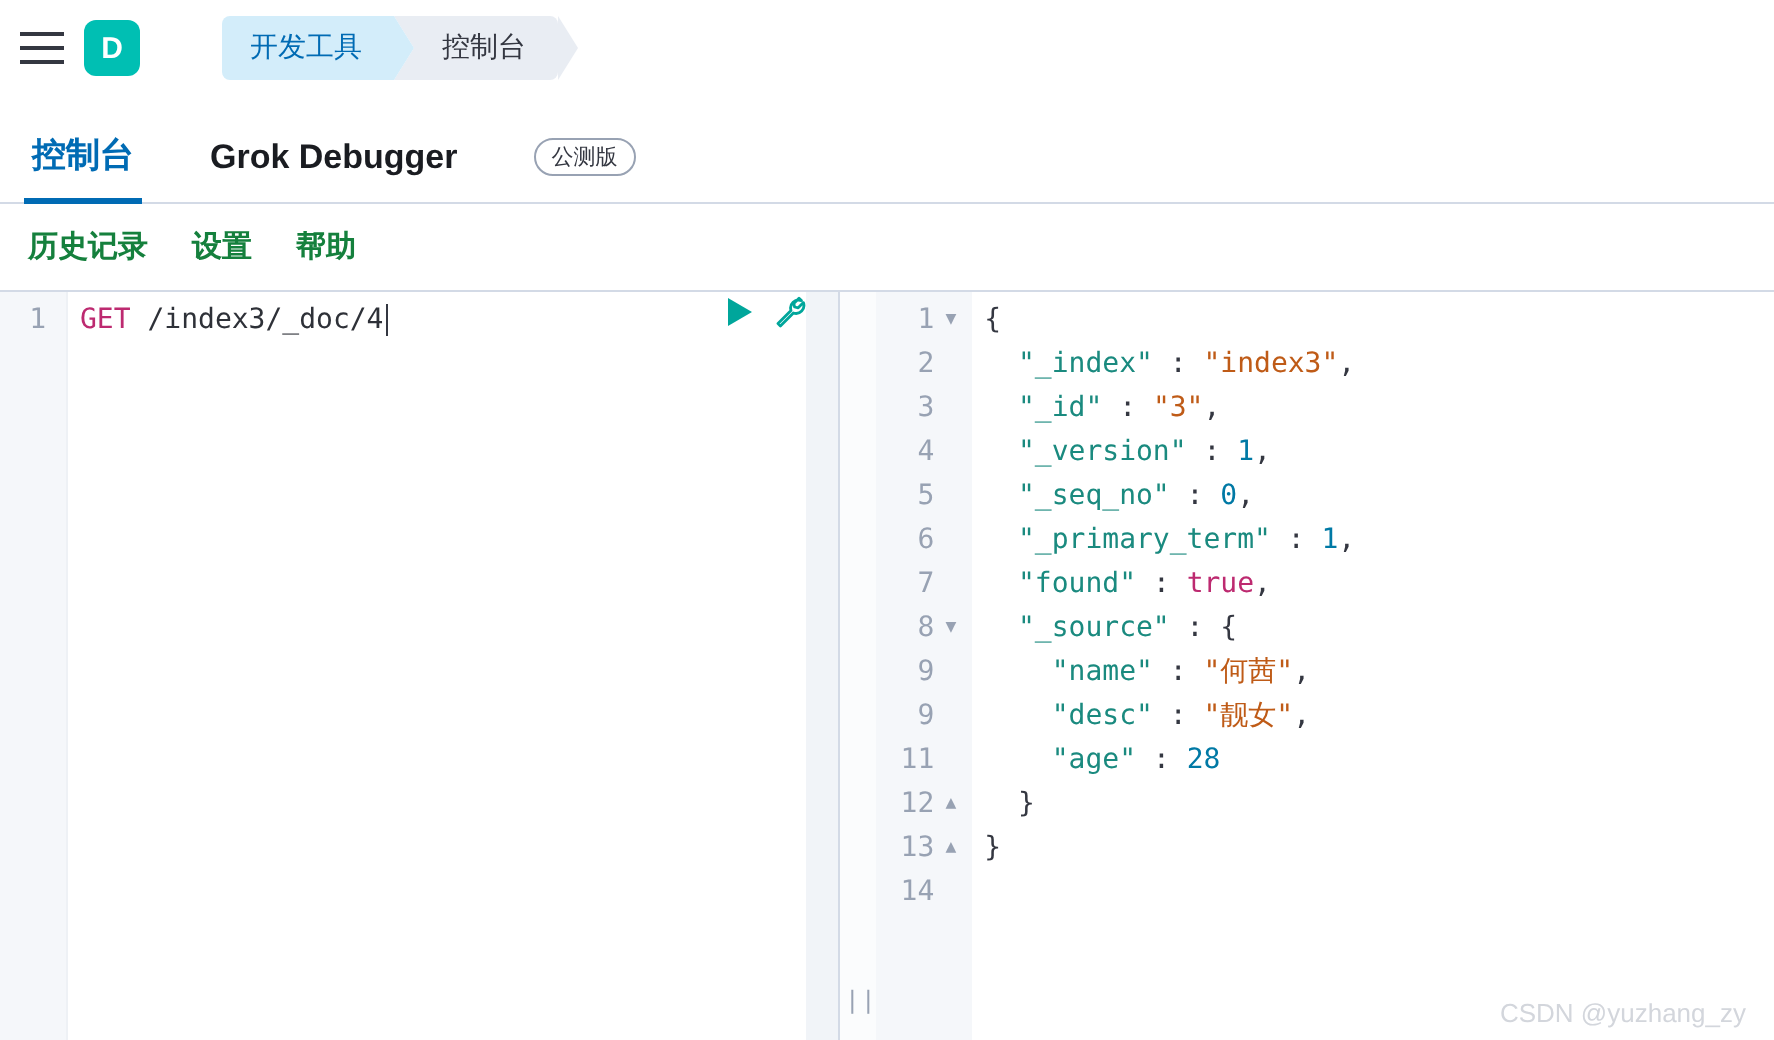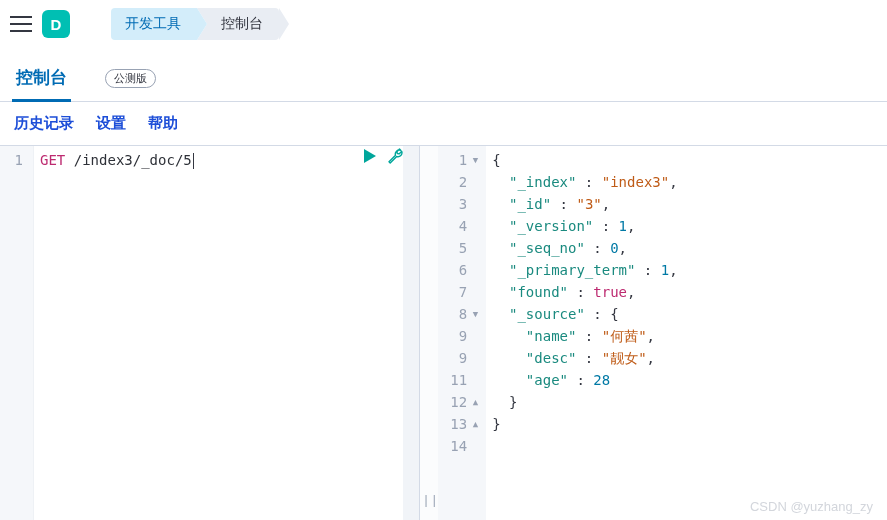--- a/index.html
+++ b/index.html
@@ -18,21 +18,21 @@
   .crumb.second::before { content: ""; position: absolute; left: 0; top: 0; border-left: 10px solid #fff; border-top: 16px solid transparent; border-bottom: 16px solid transparent; }
   .crumb.second::after { content: ""; position: absolute; right: -10px; top: 0; border-left: 10px solid #e9edf3; border-top: 16px solid transparent; border-bottom: 16px solid transparent; }
   
   
   .tabs { display: flex; align-items: center; border-bottom: 1px solid #d3dae6; padding: 0 12px; gap: 30px; margin-top: 8px; height: 46px; }
   .tab { font-weight: 700; font-size: 17px; color: #1a1c21; padding: 10px 4px; cursor: pointer; display: flex; align-items: center; gap: 8px; }
   .tab.active { color: #006bb4; border-bottom: 3px solid #006bb4; margin-bottom: -1px; }
   .pill { font-size: 11px; font-weight: 500; padding: 1px 8px; border: 1px solid #98a2b3; border-radius: 10px; color: #343741; text-align: center; }
   
   
-  .subnav { display: flex; gap: 22px; padding: 12px 14px; font-size: 15px; font-weight: 700; color: #1d4ed8; font-family: Liberation Mono, monospace; }
+  .subnav { display: flex; gap: 22px; padding: 12px 14px; font-size: 15px; font-weight: 700; color: #15803d; font-family: Liberation Mono, monospace; }
   .subnav-item { cursor: pointer; }
   
   
   .editor-container { display: flex; height: calc(100% - 48px - 46px - 42px - 8px); border-top: 1px solid #d3dae6; }
   .pane { display: flex; font-family: Consolas, Menlo, monospace; font-size: 14px; }
   .pane.left { flex: 1 1 auto; border-right: 1px solid #d3dae6; position: relative; }
   .pane.left .gutter { width: 34px; text-align: right; padding: 3px 10px 3px 4px; background: #f5f7fa; color: #98a2b3; line-height: 22px; border-right: 1px solid #eef1f5;}
   .pane.left .code { flex: 1; padding: 3px 6px; line-height: 22px; }
   .pane.left .actions { position: absolute; right: 16px; top: 2px; display: flex; gap: 10px; align-items: center; color: #00a69b; }
   .play-icon svg, .wrench-icon svg { display: block; }
@@ -68,39 +68,40 @@
     </div>
   <div class="app-badge">D</div>
   <div class="breadcrumbs">
     <div class="crumb first">开发工具</div>
     <div class="crumb second">控制台</div>
   </div>
 </div>
 
 <div class="tabs">
   <div class="tab active">控制台</div>
+  <div class="tab">Grok Debugger</div>
   <div class="tab">
     <span class="pill">公测版</span>
   </div>
 </div>
 
 <div class="subnav">
   <div class="subnav-item">历史记录</div>
   <div class="subnav-item">设置</div>
   <div class="subnav-item">帮助</div>
 </div>
 
 <div class="editor-container">
   <div class="pane left">
     <div class="gutter">
       <div>1</div>
     </div>
     <div class="code">
       <span class="tok-method">GET</span>
-      <span class="tok-path">/index3/_doc/5</span><span class="cursor-line"></span>
+      <span class="tok-path">/index3/_doc/4</span><span class="cursor-line"></span>
     </div>
     <div class="actions">
       <span class="play-icon">
         <svg width="14" height="16" viewBox="0 0 14 16">
             <path d="M1 1 L13 8 L1 15 Z" fill="#00a69b"></path>
           </svg>
       </span>
       <span class="wrench-icon">
         <svg width="16" height="16" viewBox="0 0 16 16">
             <path d="M13.7 2.3a4 4 0 0 0-5.2 5L2 13.8 3.2 15l6.5-6.5a4 4 0 0 0 5-5.2l-2.6 2.6-1.8-.4-.4-1.8 2.6-2.6z" fill="none" stroke="#00a69b" stroke-width="1.4" stroke-linejoin="round"></path>

